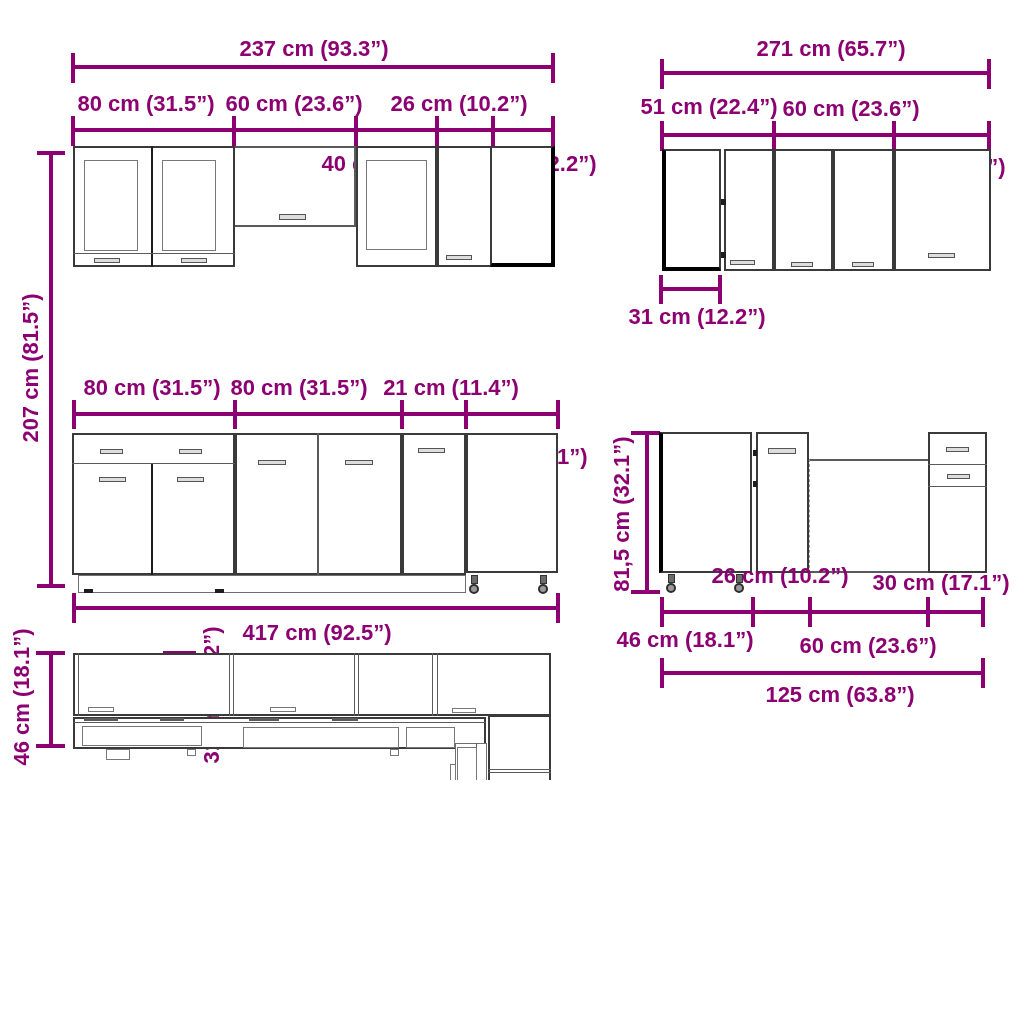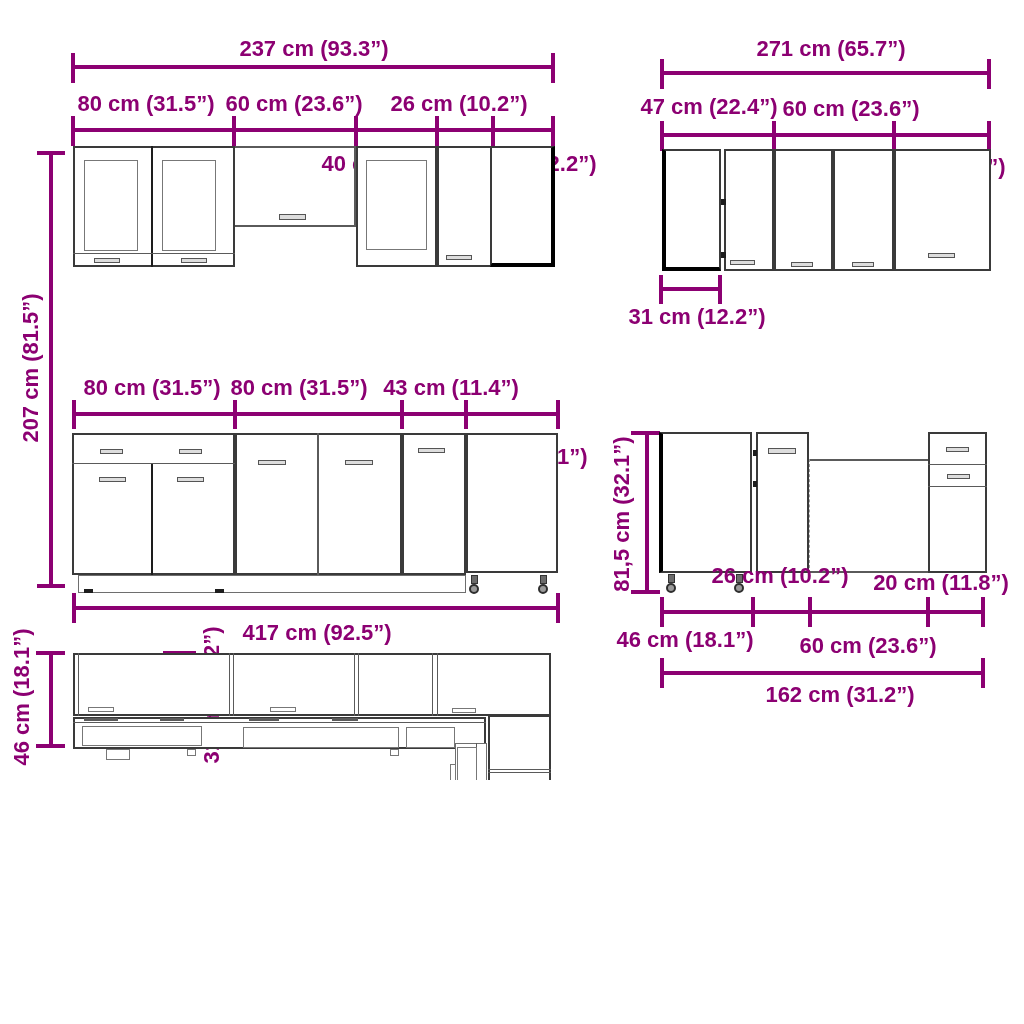--- a/index.html
+++ b/index.html
@@ -73,21 +73,21 @@
 
   <div class="hline" style="left:662px;top:71px;width:329px;height:4px;"></div>
   <div class="tick" style="left:660px;top:59px;width:4px;height:30px;"></div>
   <div class="tick" style="left:987px;top:59px;width:4px;height:30px;"></div>
   <div class="lbl" style="left:831px;top:49px;">271 cm (65.7”)</div>
   <div class="hline" style="left:662px;top:133px;width:329px;height:4px;"></div>
   <div class="tick" style="left:660px;top:121px;width:4px;height:30px;"></div>
   <div class="tick" style="left:772px;top:121px;width:4px;height:30px;"></div>
   <div class="tick" style="left:892px;top:121px;width:4px;height:30px;"></div>
   <div class="tick" style="left:987px;top:121px;width:4px;height:30px;"></div>
-  <div class="lbl" style="left:709px;top:107px;">47 cm (22.4”)</div>
+  <div class="lbl" style="left:709px;top:107px;">51 cm (22.4”)</div>
   <div class="lbl" style="left:851px;top:109px;">60 cm (23.6”)</div>
   <div class="lbl" style="left:937px;top:167px;">50 cm (19.7”)</div>
 
   <div class="box" style="left:662px;top:149px;width:59px;height:122px;border-left:4px solid #000;border-bottom:4px solid #000;"></div>
   <div class="box" style="left:724px;top:149px;width:50px;height:122px;"></div>
   <div class="dot" style="left:721px;top:199px;width:5px;height:6px;"></div>
   <div class="dot" style="left:721px;top:252px;width:5px;height:6px;"></div>
   <div class="handle" style="left:730px;top:260px;width:25px;height:5px;"></div>
   <div class="box" style="left:774px;top:149px;width:59px;height:122px;"></div>
   <div class="handle" style="left:791px;top:262px;width:22px;height:5px;"></div>
@@ -96,21 +96,21 @@
   <div class="box" style="left:894px;top:149px;width:97px;height:122px;"></div>
   <div class="handle" style="left:928px;top:253px;width:27px;height:5px;"></div>
 
   <div class="hline" style="left:661px;top:287px;width:61px;height:4px;"></div>
   <div class="tick" style="left:659px;top:275px;width:4px;height:29px;"></div>
   <div class="tick" style="left:718px;top:275px;width:4px;height:29px;"></div>
   <div class="lbl" style="left:697px;top:317px;">31 cm (12.2”)</div>
 
   <div class="lbl" style="left:152px;top:388px;">80 cm (31.5”)</div>
   <div class="lbl" style="left:299px;top:388px;">80 cm (31.5”)</div>
-  <div class="lbl" style="left:451px;top:388px;">43 cm (11.4”)</div>
+  <div class="lbl" style="left:451px;top:388px;">21 cm (11.4”)</div>
   <div class="hline" style="left:74px;top:412px;width:484px;height:4px;"></div>
   <div class="tick" style="left:72px;top:400px;width:4px;height:29px;"></div>
   <div class="tick" style="left:233px;top:400px;width:4px;height:29px;"></div>
   <div class="tick" style="left:400px;top:400px;width:4px;height:29px;"></div>
   <div class="tick" style="left:464px;top:400px;width:4px;height:29px;"></div>
   <div class="tick" style="left:556px;top:400px;width:4px;height:29px;"></div>
   <div class="lbl" style="left:519px;top:457px;">46 cm (18.1”)</div>
 
   <div class="box" style="left:72px;top:433px;width:163px;height:142px;"></div>
   <div class="iline" style="left:72px;top:463px;width:163px;height:1px;"></div>
@@ -161,35 +161,35 @@
   <div class="iline" style="left:809px;top:571px;width:119px;height:2px;"></div>
   <div style="position:absolute;left:809px;top:459px;width:0;height:114px;border-left:1px dashed #999;"></div>
 
   <div class="box" style="left:928px;top:432px;width:59px;height:141px;"></div>
   <div class="iline" style="left:928px;top:464px;width:59px;height:1px;"></div>
   <div class="iline" style="left:928px;top:486px;width:59px;height:1px;"></div>
   <div class="handle" style="left:946px;top:447px;width:23px;height:5px;"></div>
   <div class="handle" style="left:947px;top:474px;width:23px;height:5px;"></div>
 
   <div class="lbl" style="left:780px;top:576px;">26 cm (10.2”)</div>
-  <div class="lbl" style="left:941px;top:583px;">20 cm (11.8”)</div>
+  <div class="lbl" style="left:941px;top:583px;">30 cm (17.1”)</div>
 
   <div class="hline" style="left:662px;top:610px;width:323px;height:4px;"></div>
   <div class="tick" style="left:660px;top:597px;width:4px;height:30px;"></div>
   <div class="tick" style="left:751px;top:597px;width:4px;height:30px;"></div>
   <div class="tick" style="left:808px;top:597px;width:4px;height:30px;"></div>
   <div class="tick" style="left:926px;top:597px;width:4px;height:30px;"></div>
   <div class="tick" style="left:981px;top:597px;width:4px;height:30px;"></div>
   <div class="lbl" style="left:685px;top:640px;">46 cm (18.1”)</div>
   <div class="lbl" style="left:868px;top:646px;">60 cm (23.6”)</div>
 
   <div class="hline" style="left:662px;top:671px;width:323px;height:4px;"></div>
   <div class="tick" style="left:660px;top:658px;width:4px;height:30px;"></div>
   <div class="tick" style="left:981px;top:658px;width:4px;height:30px;"></div>
-  <div class="lbl" style="left:840px;top:695px;">162 cm (31.2”)</div>
+  <div class="lbl" style="left:840px;top:695px;">125 cm (63.8”)</div>
 
   <div class="vline" style="left:49px;top:653px;width:4px;height:95px;"></div>
   <div class="bar" style="left:36px;top:651px;width:29px;height:4px;"></div>
   <div class="bar" style="left:36px;top:744px;width:29px;height:4px;"></div>
   <div class="vlbl" style="left:22px;top:697px;">46 cm (18.1”)</div>
 
   <div class="vline" style="left:177px;top:653px;width:5px;height:63px;"></div>
   <div class="bar" style="left:163px;top:651px;width:33px;height:5px;"></div>
   <div class="bar" style="left:163px;top:711px;width:33px;height:5px;"></div>
   <div class="vlbl" style="left:212px;top:695px;">31 cm (12.2”)</div>

